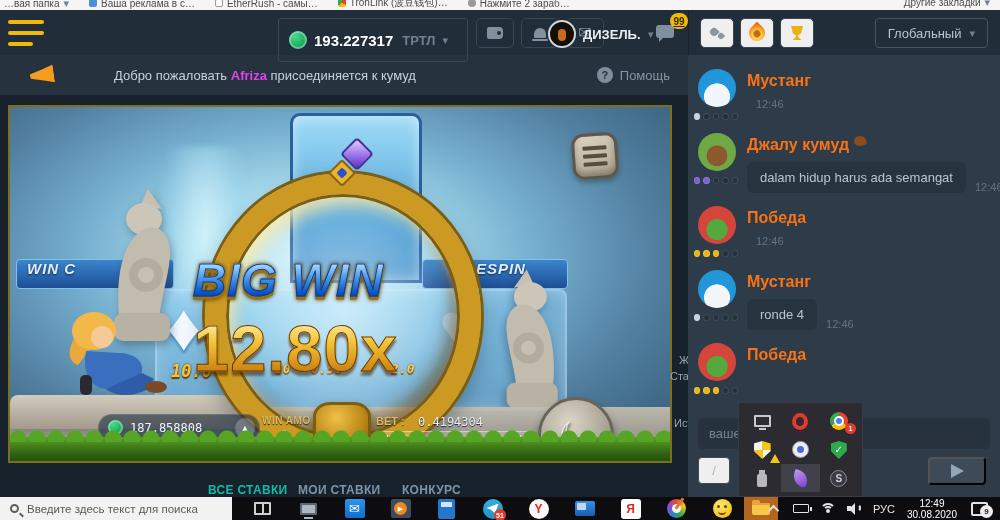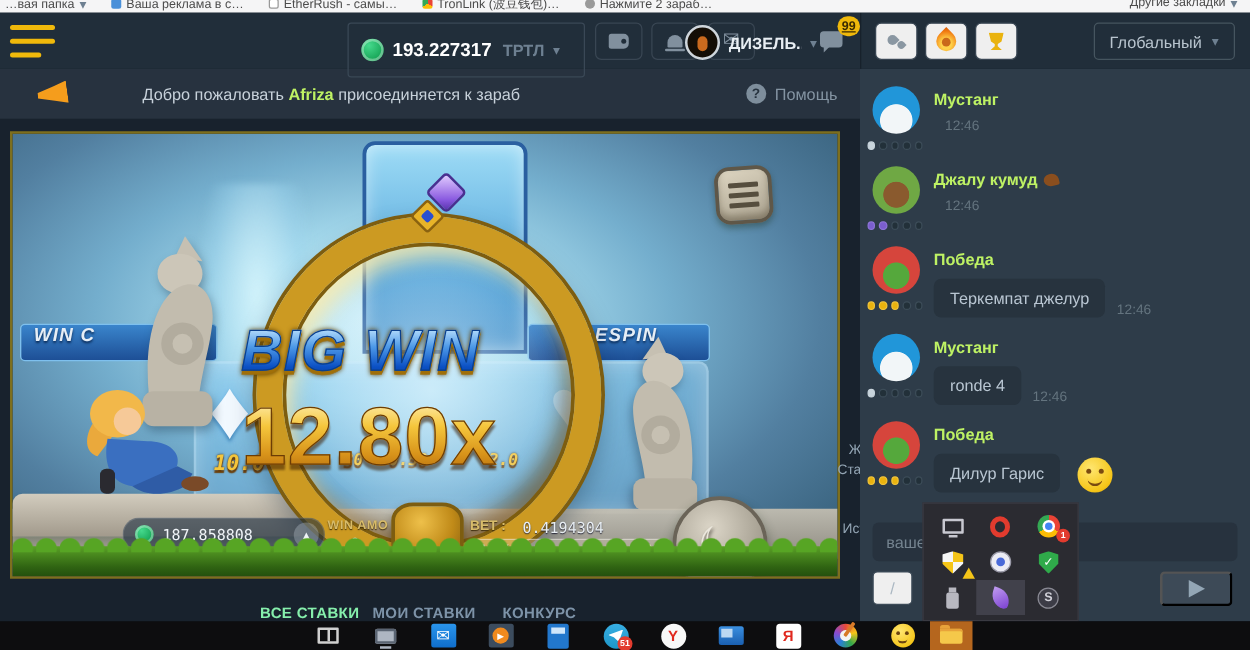--- a/index.html
+++ b/index.html
@@ -51,28 +51,28 @@
   .i-drop::after { width:6px; height:6px; right:1px; bottom:1px; }
   .i-fire { width:16px; height:16px; border-radius:50% 0 50% 50%; transform:rotate(-45deg); background:radial-gradient(circle at 40% 60%, #ffd24a 0 30%, #f07b12 75%, #d85a08); position:relative; }
   .i-fire::after { content:""; position:absolute; left:4px; top:5px; width:7px; height:7px; border-radius:50%; background:#b33c06; opacity:.7; }
   .i-trophy { width:15px; height:14px; background:#eab30e; clip-path:polygon(10% 0,90% 0,78% 52%,58% 66%,58% 78%,80% 100%,20% 100%,42% 78%,42% 66%,22% 52%); }
   .room-select { position:absolute; right:12px; top:8px; height:30px; border:1px solid #46555f; border-radius:4px; display:flex; align-items:center; gap:8px; padding:0 12px; color:#b8c4ce; font-size:13px; cursor:pointer; }
 
   
   .announce { position:absolute; left:0; top:55px; width:688px; height:40px; background:#27323f; display:flex; align-items:center; z-index:5; }
   .i-mega { width:24px; height:18px; margin-left:30px; background:#f59d1c; clip-path:polygon(0 38%,55% 18%,100% 0,100% 100%,55% 82%,0 62%); transform:rotate(-8deg); }
   .ann-text { margin-left:60px; font-size:13px; color:#c7d1da; }
-  .ann-hl { color:#bef264; font-weight:bold; }
+  .ann-hl { color:#d946ef; font-weight:bold; }
   .ann-help { position:absolute; right:18px; display:flex; align-items:center; gap:7px; color:#8494a2; font-size:13px; cursor:pointer; }
   .i-q { width:16px; height:16px; border-radius:50%; background:#7e8e9c; color:#26323e; font-size:11px; font-weight:bold; display:flex; align-items:center; justify-content:center; }
 
   
   .page { position:absolute; left:0; top:95px; width:688px; height:402px; background:#18222d; }
   .tab { position:absolute; top:388px; font-size:12px; font-weight:bold; letter-spacing:.3px; color:#7d93a8; cursor:pointer; white-space:nowrap; }
-  .tab.active { color:#86efac; }
+  .tab.active { color:#14b8a6; }
   .tab.t0{left:208px} .tab.t1{left:298px} .tab.t2{left:402px}
   .cutlab { position:absolute; color:#93a5b4; font-size:11px; white-space:nowrap; }
   .cutlab.c0{left:679px; top:259px} .cutlab.c1{left:670px; top:275px} .cutlab.c2{left:674px; top:322px}
 
   
   .game { position:absolute; left:8px; top:10px; width:664px; height:358px; border:2px solid #7d6f1e; overflow:hidden; cursor:pointer;
     background: radial-gradient(ellipse at 45% 42%, #d2f0fa 0%, #a8dcee 22%, #74aecd 45%, #527fa0 68%, #3c6682 88%, #335a74 100%); }
   .waterfall { position:absolute; left:150px; top:40px; width:90px; height:220px; background:radial-gradient(ellipse at 50% 40%, rgba(215,245,252,.85), rgba(160,215,240,.4) 55%, transparent 75%); filter:blur(3px); }
   .tower { position:absolute; left:280px; top:6px; width:132px; height:170px; border:3px solid #2a5fa0; border-radius:10px 10px 0 0;
     background:linear-gradient(180deg,#9edcf6,#5aa9dc 60%,#3f8cc8); box-shadow:inset 0 0 14px rgba(255,255,255,.5); }
@@ -129,21 +129,21 @@
   .msg-left { width:40px; flex-shrink:0; }
   .avm { width:38px; height:38px; border-radius:50%; cursor:pointer; }
   .avm.a-blue { background:radial-gradient(circle at 50% 72%, #f2f6f8 0 38%, #2196d9 40%); }
   .avm.a-green { background:radial-gradient(circle at 50% 60%, #8a5a2e 0 34%, #6fa844 36%); }
   .avm.a-red { background:radial-gradient(circle at 50% 62%, #55a83c 0 34%, #d6453c 36%); }
   .badges { display:flex; gap:3px; margin-top:6px; margin-left:-4px; }
   .badges i { width:7px; height:7px; border-radius:50%; background:#223039; border:1px solid #3c4c58; }
   .badges i.lg { background:#c8d4dc; border-color:#c8d4dc; }
   .badges i.lp { background:#7b5ecf; border-color:#8d74d8; }
   .badges i.ly { background:#eab30e; border-color:#f2c43a; }
-  .msg-name { color:#bef264; font-weight:bold; font-size:13px; margin-top:3px; display:flex; align-items:center; gap:5px; }
+  .msg-name { color:#f97316; font-weight:bold; font-size:16px; margin-top:3px; display:flex; gap:5px; }
   .bird-icon { width:12px; height:10px; background:#8a4e1e; border-radius:50% 60% 20% 60%; transform:rotate(-15deg); display:inline-block; }
   .msg-row { display:flex; align-items:flex-end; margin-top:8px; }
   .bubble { background:#27333e; border-radius:6px; padding:8px 13px; color:#b9c6d2; font-size:13px; white-space:nowrap; }
   .time { color:#64747f; font-size:11px; margin-left:9px; }
   .emoji-blob { width:28px; height:28px; border-radius:50%; margin-left:14px; background:radial-gradient(circle at 38% 32%, #ffe670, #f5c518 70%, #d89c08); position:relative; }
   .emoji-blob::before { content:""; position:absolute; left:7px; top:9px; width:4px; height:4px; border-radius:50%; background:#7a4a10; box-shadow:10px 0 0 #7a4a10; }
   .emoji-blob::after { content:""; position:absolute; left:8px; top:15px; width:12px; height:6px; border-radius:0 0 10px 10px; border-bottom:2px solid #7a4a10; }
   .chat-input-wrap { position:absolute; left:10px; top:363px; width:292px; }
   .chat-input { width:100%; height:31px; background:#27323e; border:none; outline:none; border-radius:5px; padding:0 11px; color:#c6d2dc; font-size:13px; font-family:"Liberation Sans", sans-serif; }
   .chat-input::placeholder { color:#74838f; }
@@ -304,21 +304,21 @@
         <span class="i-trophy"></span>
       </button>
     <div class="room-select">
       <span>Глобальный</span>
       <span class="caret">▾</span>
     </div>
   </nav>
 
   <div class="announce">
     <span class="i-mega"></span>
-    <span class="ann-text"><span>Добро пожаловать </span><span class="ann-hl">Afriza</span><span> присоединяется к зараб</span></span>
+    <span class="ann-text"><span>Добро пожаловать </span><span class="ann-hl">Afriza</span><span> присоединяется к кумуд</span></span>
     <span class="ann-help">
       <span class="i-q">?</span>
       <span>Помощь</span>
     </span>
   </div>
 
   <div class="page">
 
     <div class="game">
       <div class="waterfall"></div>
@@ -451,20 +451,21 @@
               <i></i>
               <i></i>
             </div>
         </div>
         <div>
           <div class="msg-name">
               <span>Джалу кумуд</span>
               <span class="bird-icon"></span>
             </div>
           <div class="msg-row">
+            <div class="bubble">dalam hidup harus ada semangat</div>
             <div class="time">12:46</div>
           </div>
         </div>
       </div>
 
       <div class="msg">
         <div class="msg-left">
           <div class="avm a-red"></div>
           <div class="badges">
               <i class="ly"></i>
@@ -472,21 +473,20 @@
               <i class="ly"></i>
               <i></i>
               <i></i>
             </div>
         </div>
         <div>
           <div class="msg-name">
               <span>Победа</span>
             </div>
           <div class="msg-row">
-            <div class="bubble">Теркемпат джелур</div>
             <div class="time">12:46</div>
           </div>
         </div>
       </div>
 
       <div class="msg">
         <div class="msg-left">
           <div class="avm a-blue"></div>
           <div class="badges">
               <i class="lg"></i>
@@ -515,24 +515,20 @@
               <i class="ly"></i>
               <i class="ly"></i>
               <i></i>
               <i></i>
             </div>
         </div>
         <div>
           <div class="msg-name">
               <span>Победа</span>
             </div>
-          <div class="msg-row">
-            <div class="bubble">Дилур Гарис</div>
-            <div class="emoji-blob"></div>
-          </div>
         </div>
       </div>
 
     </div>
 
     <div class="chat-input-wrap">
       <input class="chat-input" type="text" placeholder="ваше сообщение" style="">
     </div>
     <div class="chat-actions">
       <button class="slash-btn">/</button>
@@ -569,20 +565,24 @@
       </div>
     <div class="cell sel">
         <span class="p-feather"></span>
       </div>
     <div class="cell">
         <span class="p-steam">S</span>
       </div>
   </div>
 
   <footer class="taskbar">
+    <div class="tb-search">
+      <span class="mag"></span>
+      <input type="text" placeholder="Введите здесь текст для поиска" style="">
+    </div>
 
     <div class="ti" style="left:252px">
         <span class="t-film"></span>
       </div>
     <div class="ti" style="left:298px">
         <span class="t-pc"></span>
       </div>
     <div class="ti" style="left:344px">
         <span class="t-mail">✉</span>
       </div>
@@ -610,15 +610,32 @@
     <div class="ti" style="left:666px">
         <span class="t-palette"></span>
       </div>
     <div class="ti" style="left:712px">
         <span class="t-emoji"></span>
       </div>
     <div class="ti explorer" style="left:744px">
         <span class="t-folder"></span>
       </div>
 
+    <div class="tray">
+      <span class="chev"></span>
+      <span class="batt"></span>
+      <span class="wifi">
+          <i></i>
+          <i></i>
+          <i></i>
+        </span>
+      <span class="spk">
+          <i></i>
+        </span>
+      <span class="lang">РУС</span>
+      <span class="clock"><span>12:49</span><br><span>30.08.2020</span></span>
+      <span class="notif">
+          <span class="notif-badge">9</span>
+        </span>
+    </div>
   </footer>
 
 </div>
 
 </body></html>

